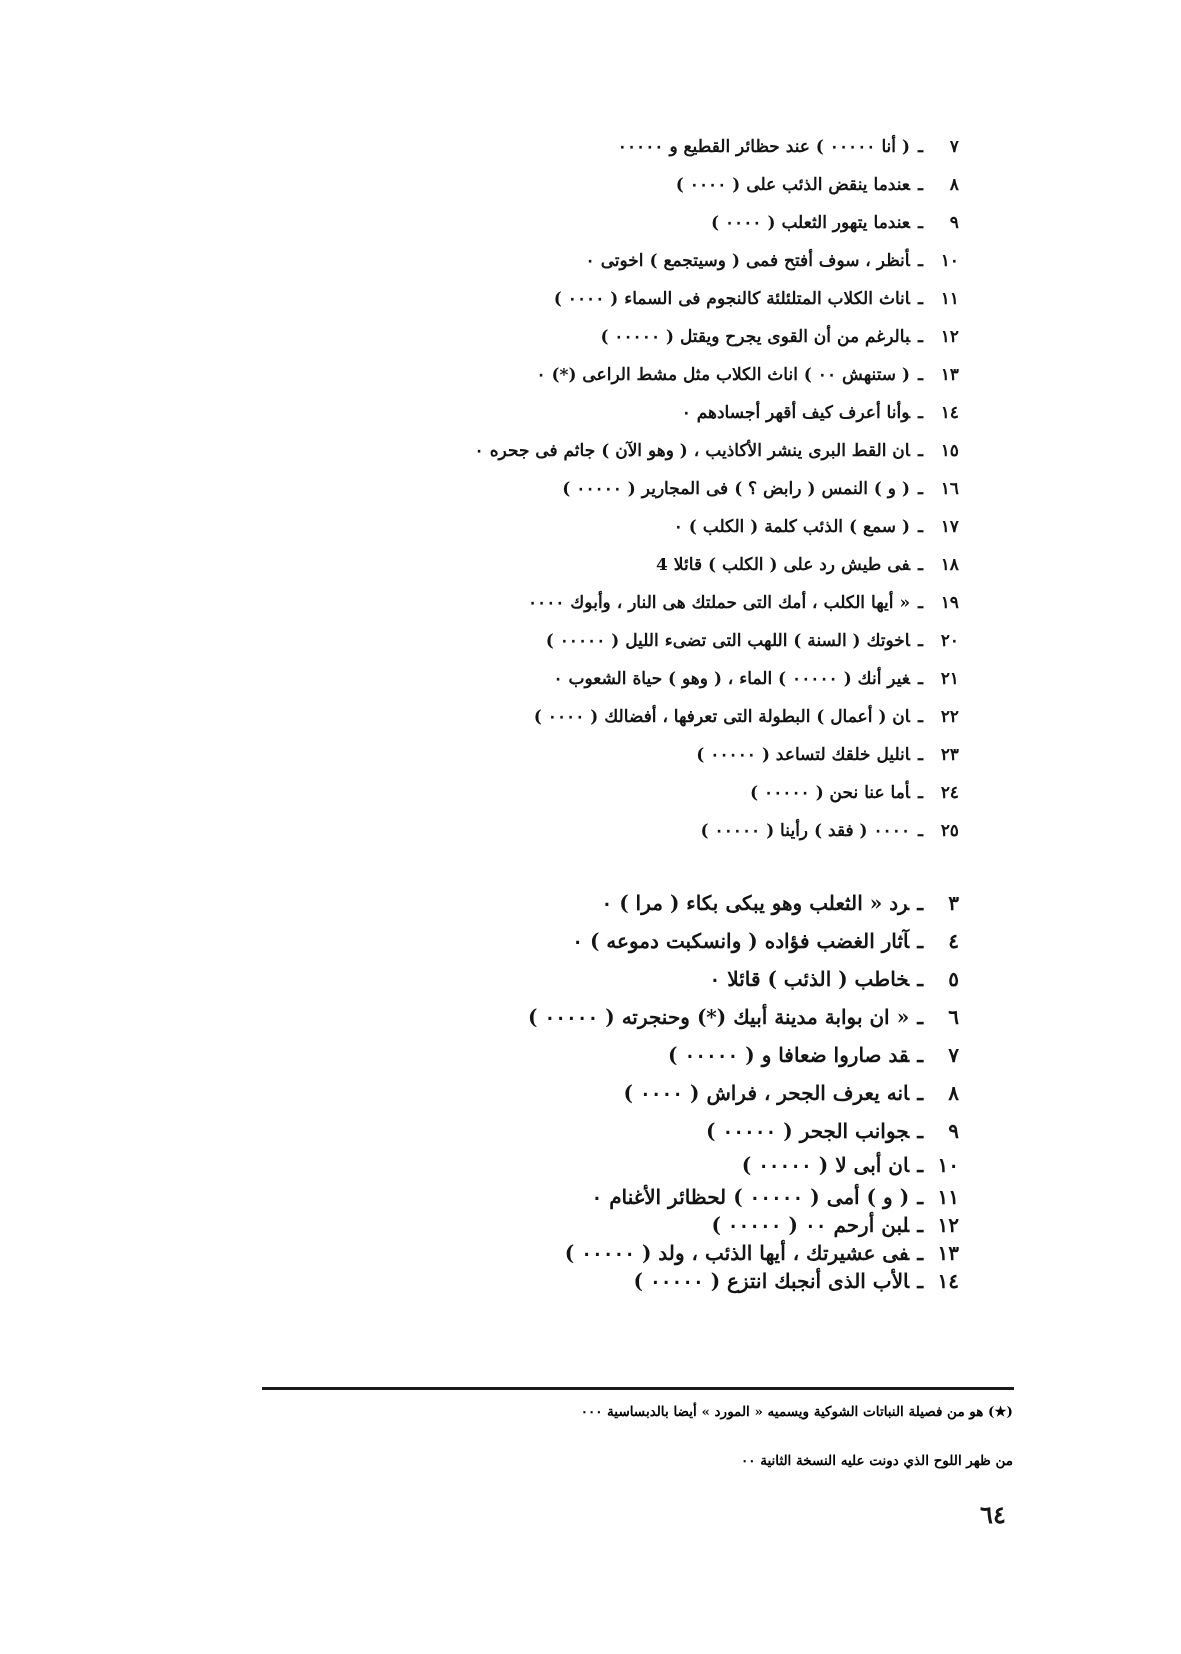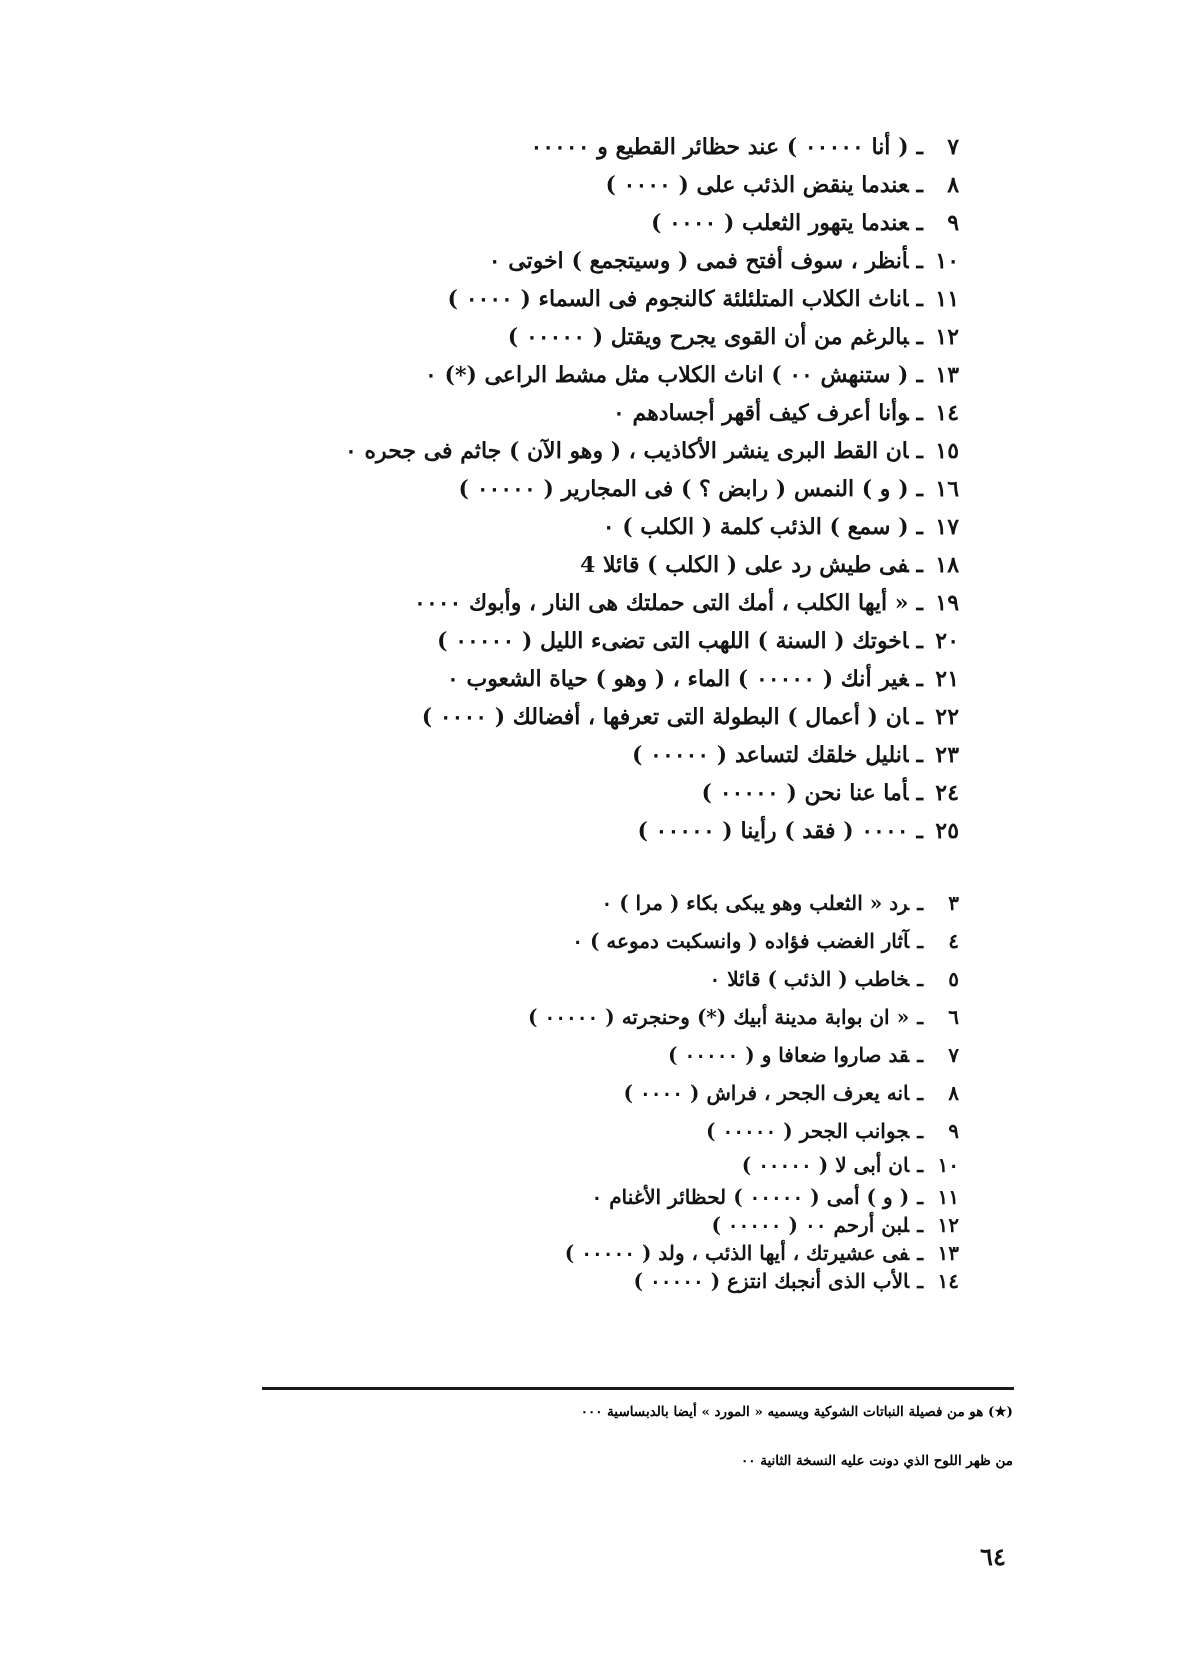--- a/index.html
+++ b/index.html
@@ -10,21 +10,21 @@
       overflow: hidden;
       font-family: "DejaVu Serif", "Liberation Serif", serif;
       color: #141414;
     }
     .page { position: absolute; inset: 0; }
     .line {
       position: absolute;
       right: 222px;
       direction: rtl;
       white-space: nowrap;
-      font-size: 22px;
+      font-size: 17px;
       font-weight: bold;
       line-height: 26px;
     }
     .line .num { display: inline-block; min-width: 26px; text-align: right; }
     .line .dash { margin: 0 10px 0 8px; }
     .sec2 .line { font-size: 20px; }
     .rule {
       position: absolute;
       left: 262px; width: 752px; top: 1387px;
       height: 3px; background: #1a1a1a;
@@ -37,21 +37,20 @@
       font-size: 13.5px;
       font-weight: bold;
       line-height: 22px;
       color: #000000;
     }
     .pagenum {
       position: absolute;
       left: 980px; top: 1500px;
       font-size: 24px; font-weight: bold;
       direction: rtl;
-      margin-top: 42px;
     }
   </style>
 </head>
 <body>
 
 <div class="page">
 
   <div class="sec1">
     <div class="line" style="top:133px"><span class="num">٧</span><span class="dash">ـ</span><span>( أنا ٠٠٠٠٠ ) عند حظائر القطيع و ٠٠٠٠٠</span></div>
     <div class="line" style="top:171px"><span class="num">٨</span><span class="dash">ـ</span><span>عندما ينقض الذئب على ( ٠٠٠٠ )</span></div>

